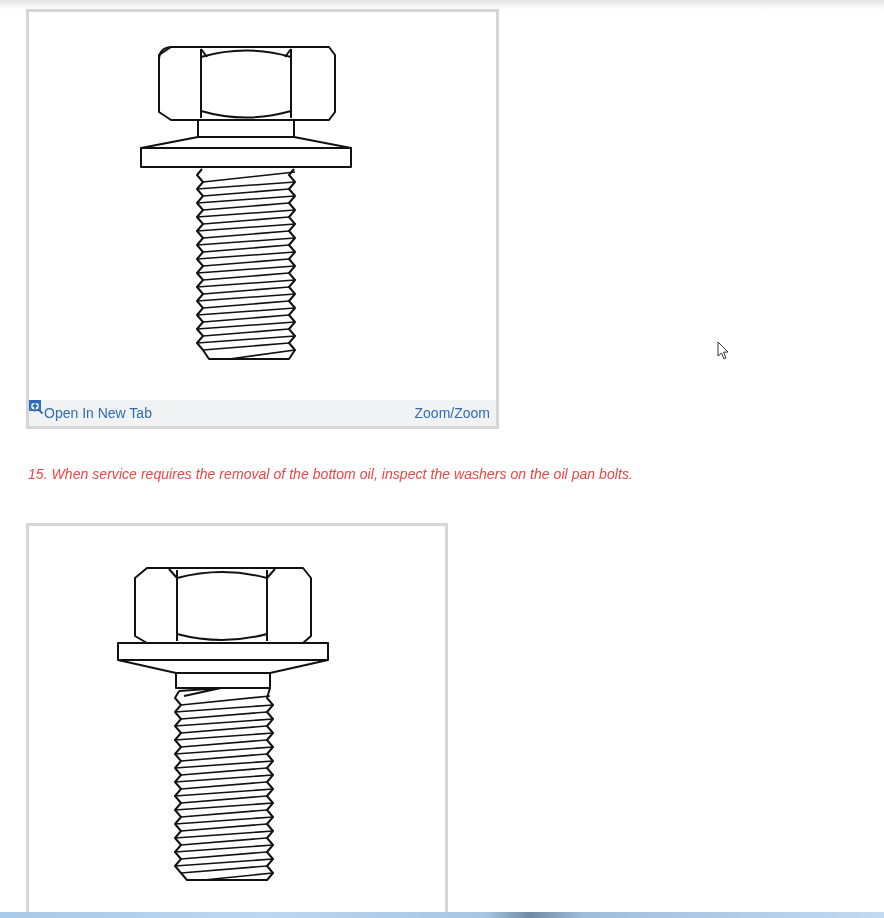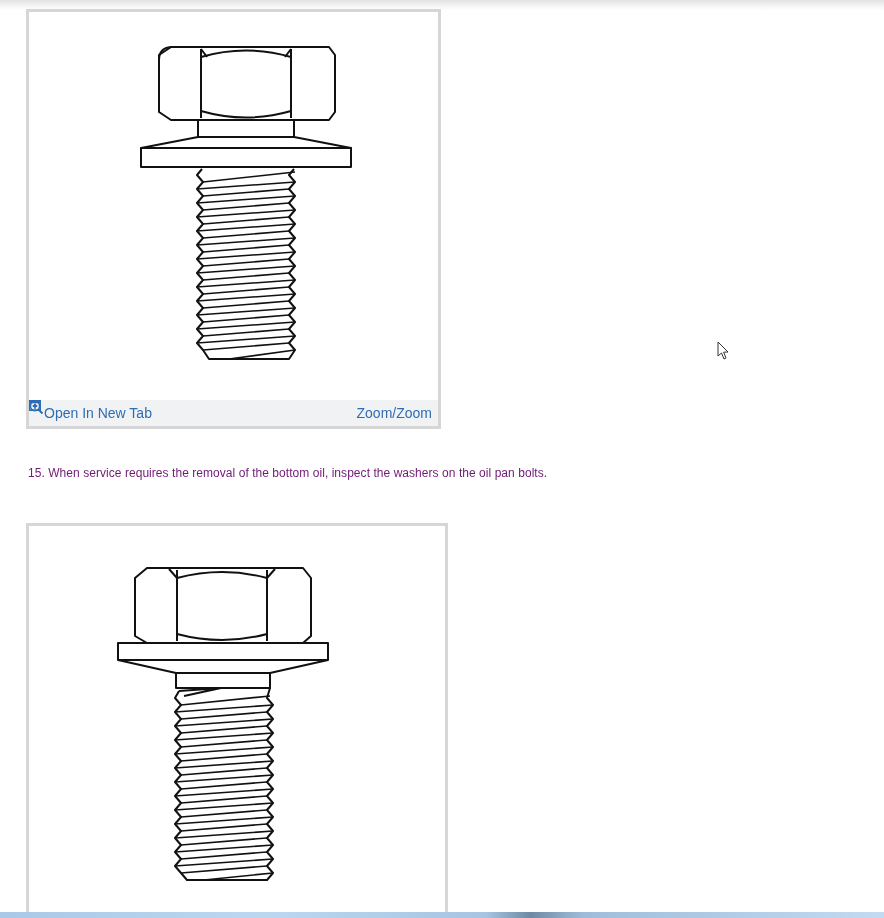--- a/index.html
+++ b/index.html
@@ -10,35 +10,35 @@
     }
     .top-shadow {
       position: absolute; left: 0; top: 0; width: 884px; height: 10px;
       background: linear-gradient(#e2e2e4, #f4f4f4 60%, #ffffff);
     }
     .figure {
       position: absolute; background: #fff;
       border: 3px solid #d6d6d6;
       box-sizing: border-box;
     }
-    .fig1 { left: 26px; top: 9px; width: 415px; height: 420px; }
+    .fig1 { left: 26px; top: 9px; width: 473px; height: 420px; }
     .fig2 { left: 26px; top: 523px; width: 422px; height: 400px; }
     .figure svg { position: absolute; left: 0; top: 0; }
     .fig-toolbar {
       position: absolute; left: 0; right: 0; bottom: 0; height: 26px;
       background: #f1f2f4;
       display: flex; align-items: center; justify-content: space-between;
       padding: 0 6px 0 10px;
       font-size: 14px; color: #2e6db4;
     }
     .tb-btn { display: flex; align-items: center; gap: 5px; cursor: pointer; }
     .tb-icon { display: inline-block; }
     .step-text {
       position: absolute; left: 28px; top: 466px;
-      font-size: 12px; color: #701a75; letter-spacing: 0.05px;
+      font-size: 14px; color: #ef4444; letter-spacing: 0.05px; font-style: italic;
     }
     .cursor { position: absolute; left: 717px; top: 341px; }
     .bottom-bar {
       position: absolute; left: 0; top: 912px; width: 884px; height: 6px;
       background: linear-gradient(90deg, #a9c9e8 0%, #bcd7f0 30%, #a6c5e3 55%, #6f8aa3 60%, #9fbddb 66%, #c3dbf2 100%);
     }
   </style>
 </head>
 <body>
 

